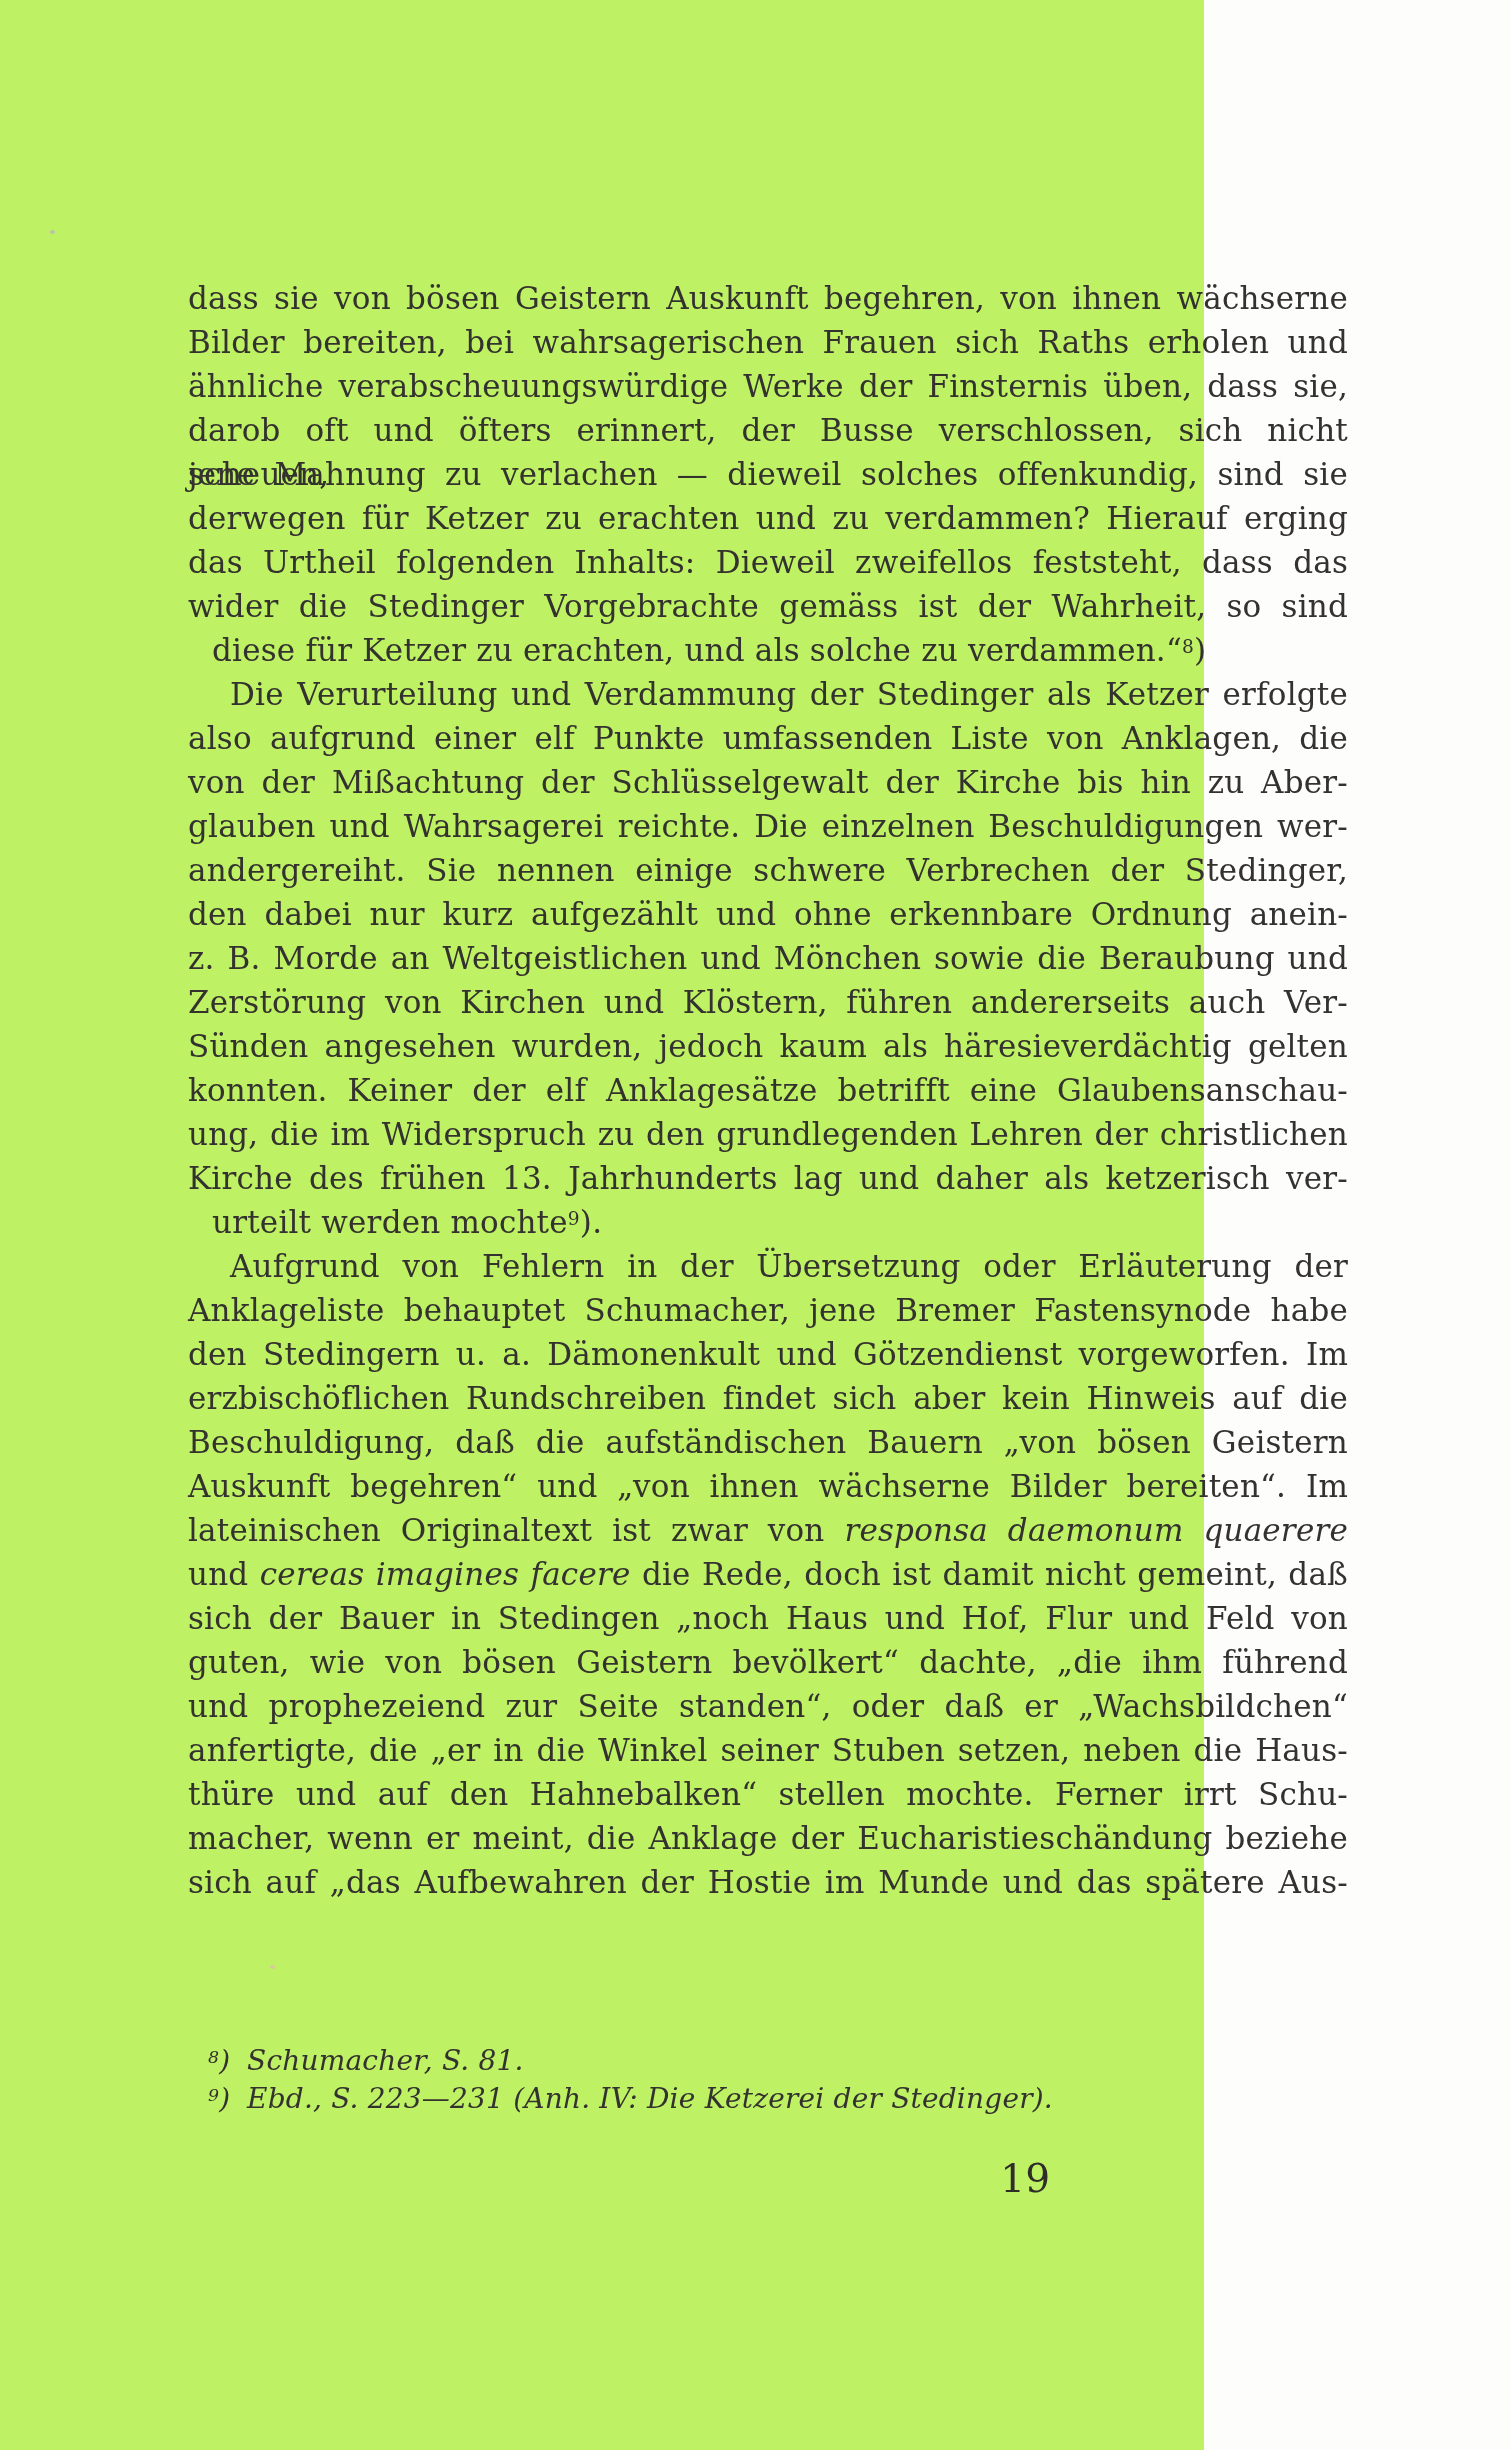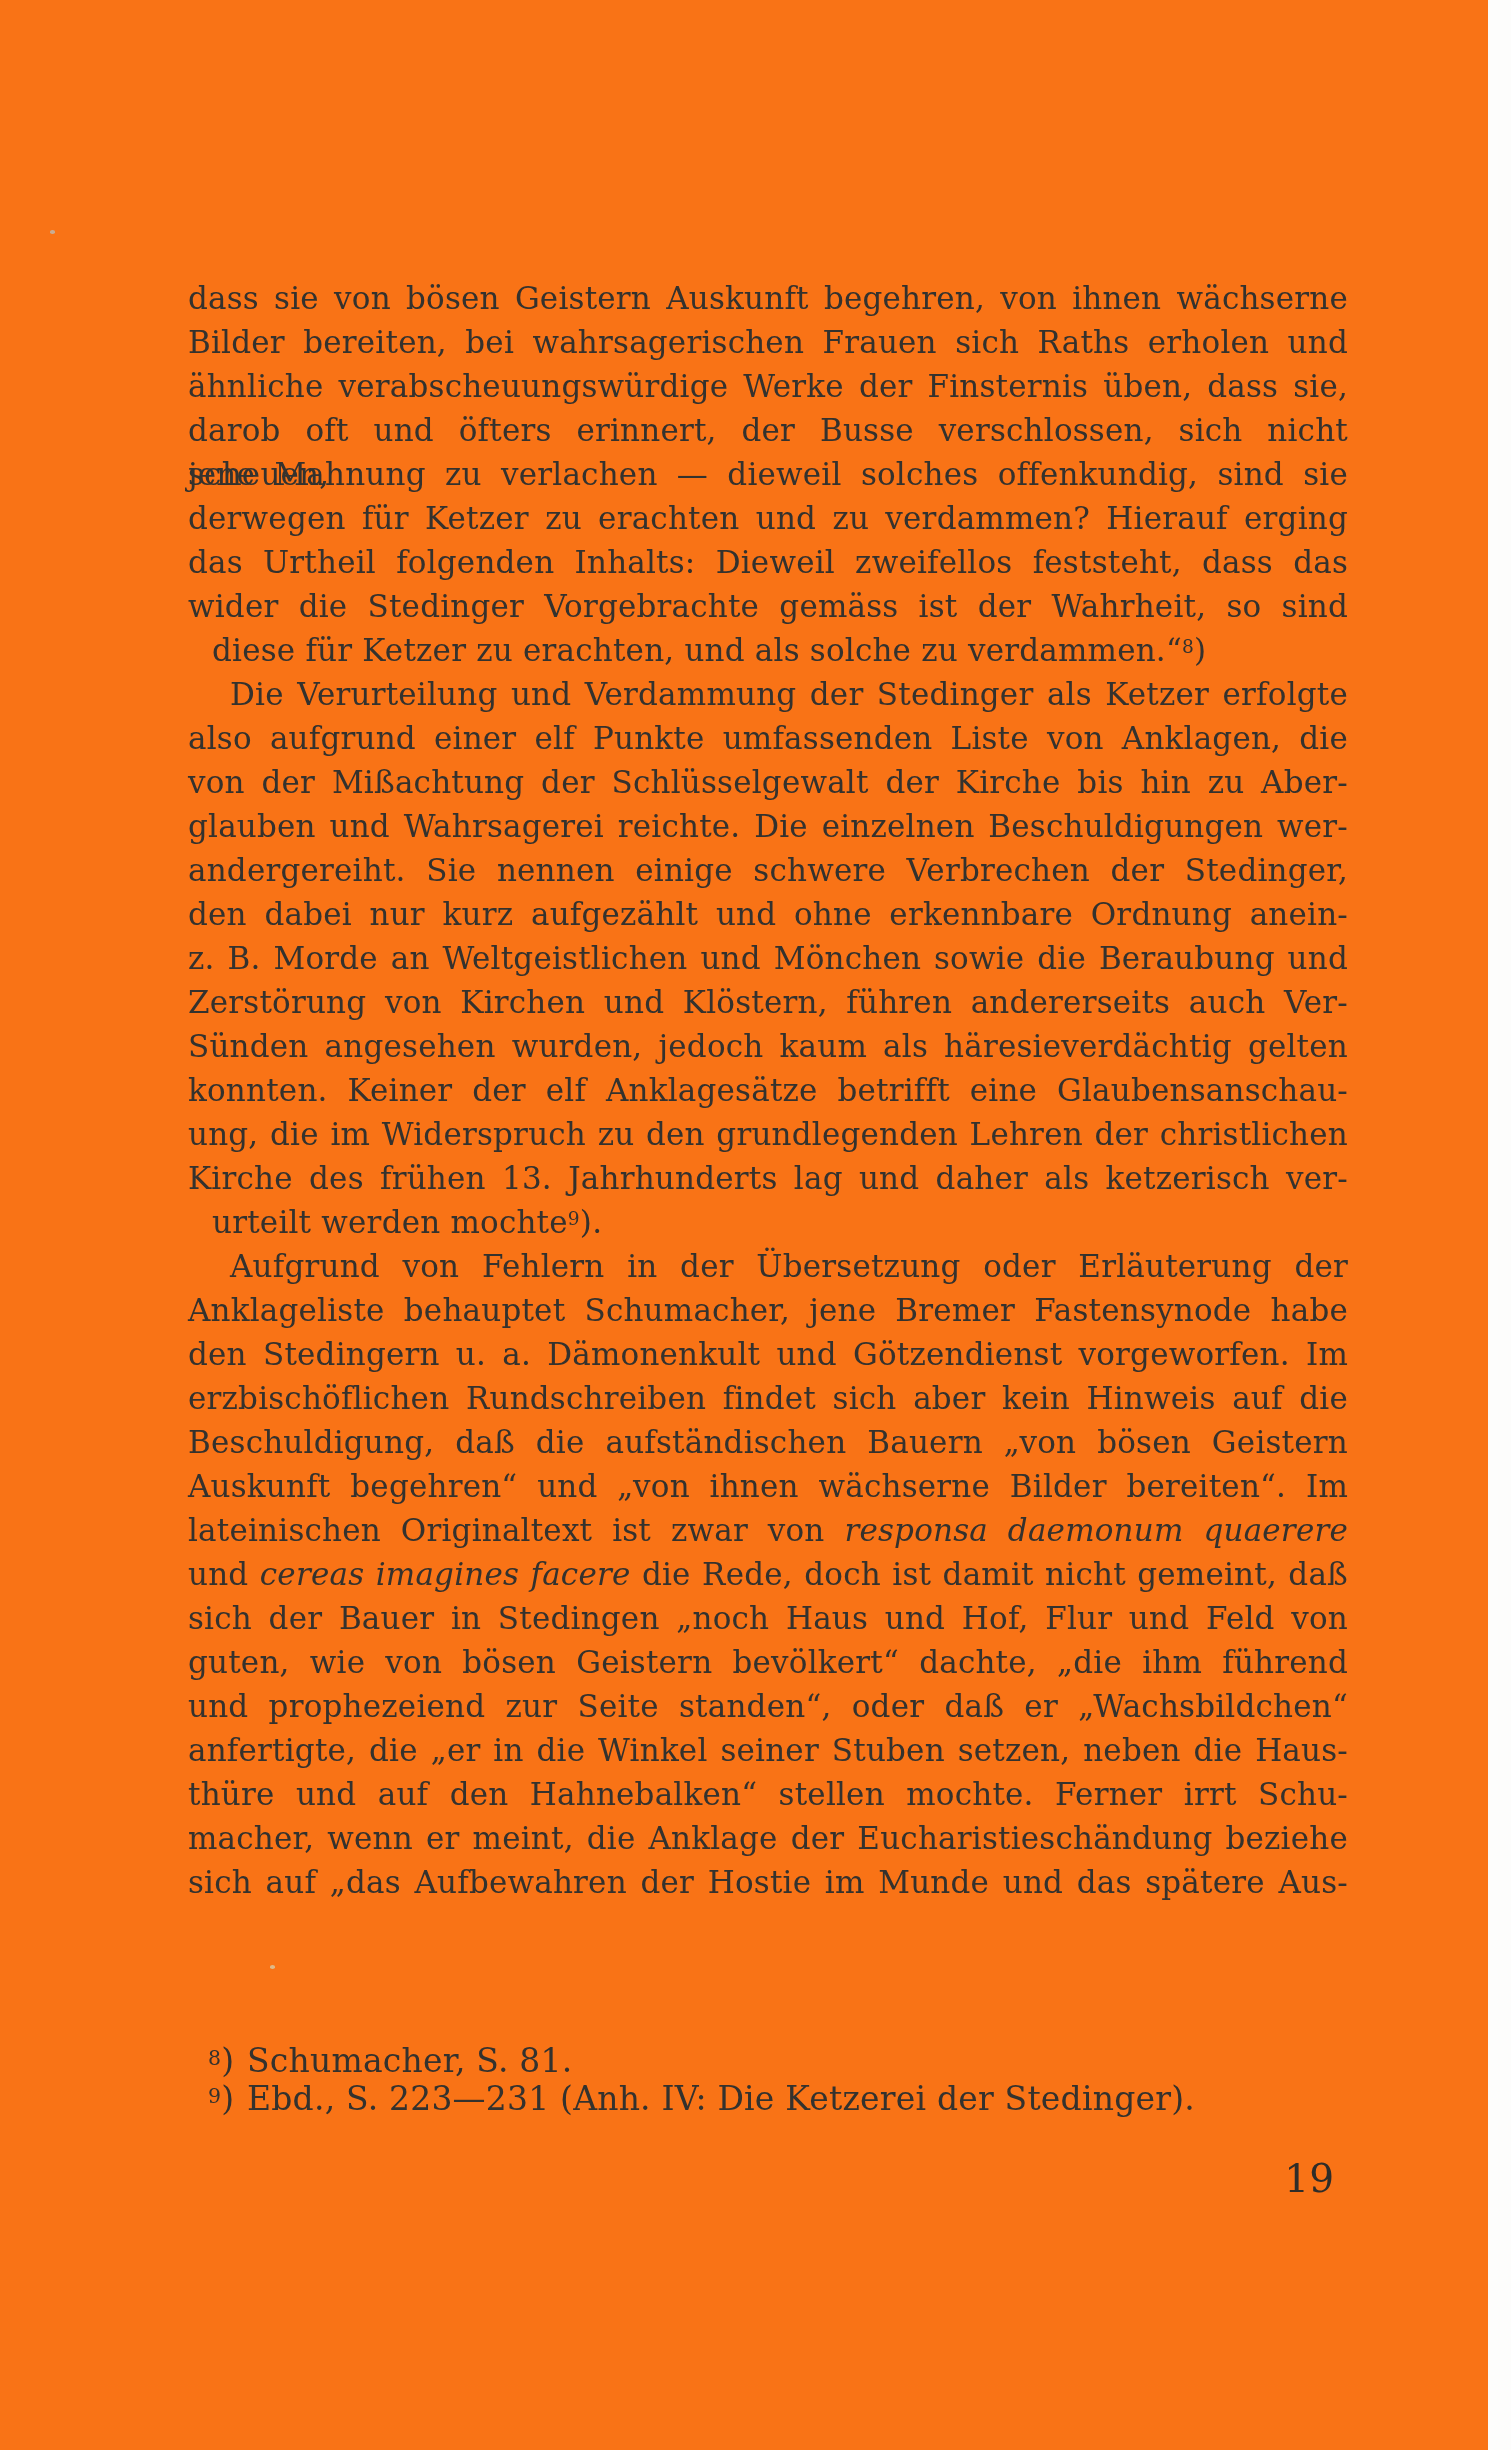--- a/index.html
+++ b/index.html
@@ -6,23 +6,23 @@
   html, body {
     margin: 0;
     padding: 0;
     width: 1512px;
     height: 2450px;
     background: #fdfdfc;
     overflow: hidden;
   }
   .page {
     position: relative;
-    width: 1488px;
+    width: 1204px;
     height: 2450px;
-    background: #f97316;
+    background: #bef264;
     font-family: "DejaVu Serif", "Liberation Serif", serif;
     color: #34322e;
   }
   
   .text-block {
     position: absolute;
     left: 188px;
     top: 276px;
     width: 1160px;
   }
@@ -51,23 +51,24 @@
   }
   
   .footnotes {
     position: absolute;
     left: 188px;
     top: 2042px;
     width: 1160px;
   }
   .fnrow {
     padding-left: 20px;
-    font-size: 33px;
+    font-size: 28px;
     line-height: 38px;
     letter-spacing: 0.2px;
+    font-style: italic;
   }
   .fnmark {
     display: inline-block;
     width: 39px;
   }
   .fnmark sup {
     font-size: 0.62em;
     line-height: 0;
     vertical-align: 7.2px;
   }

